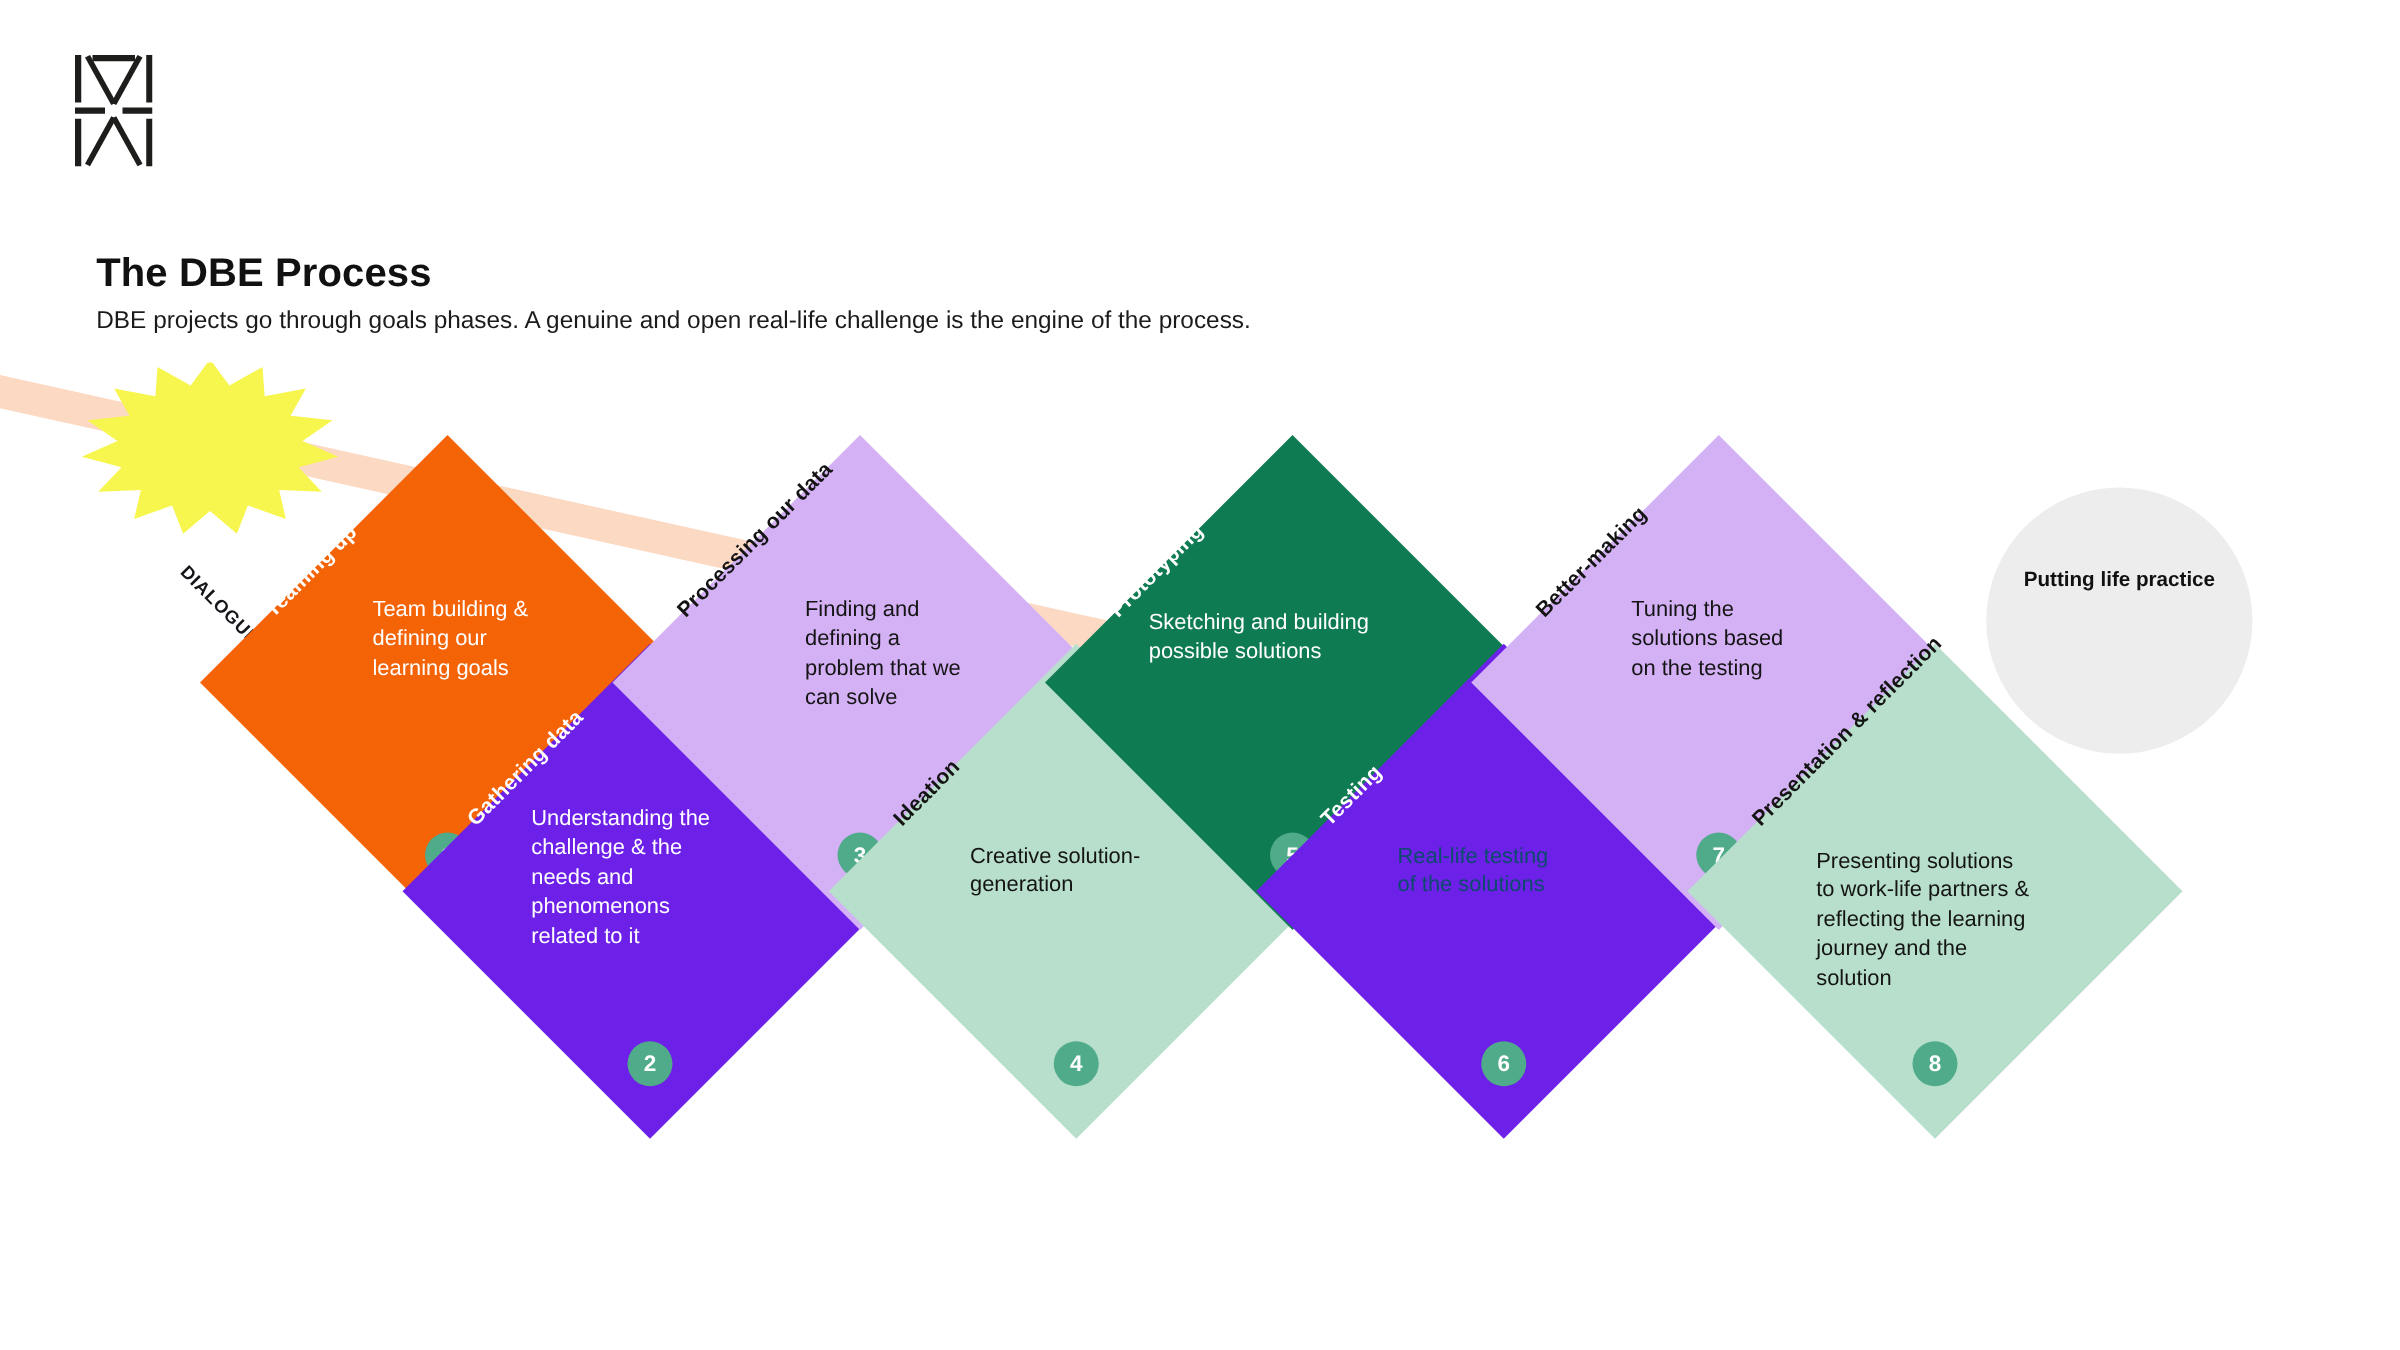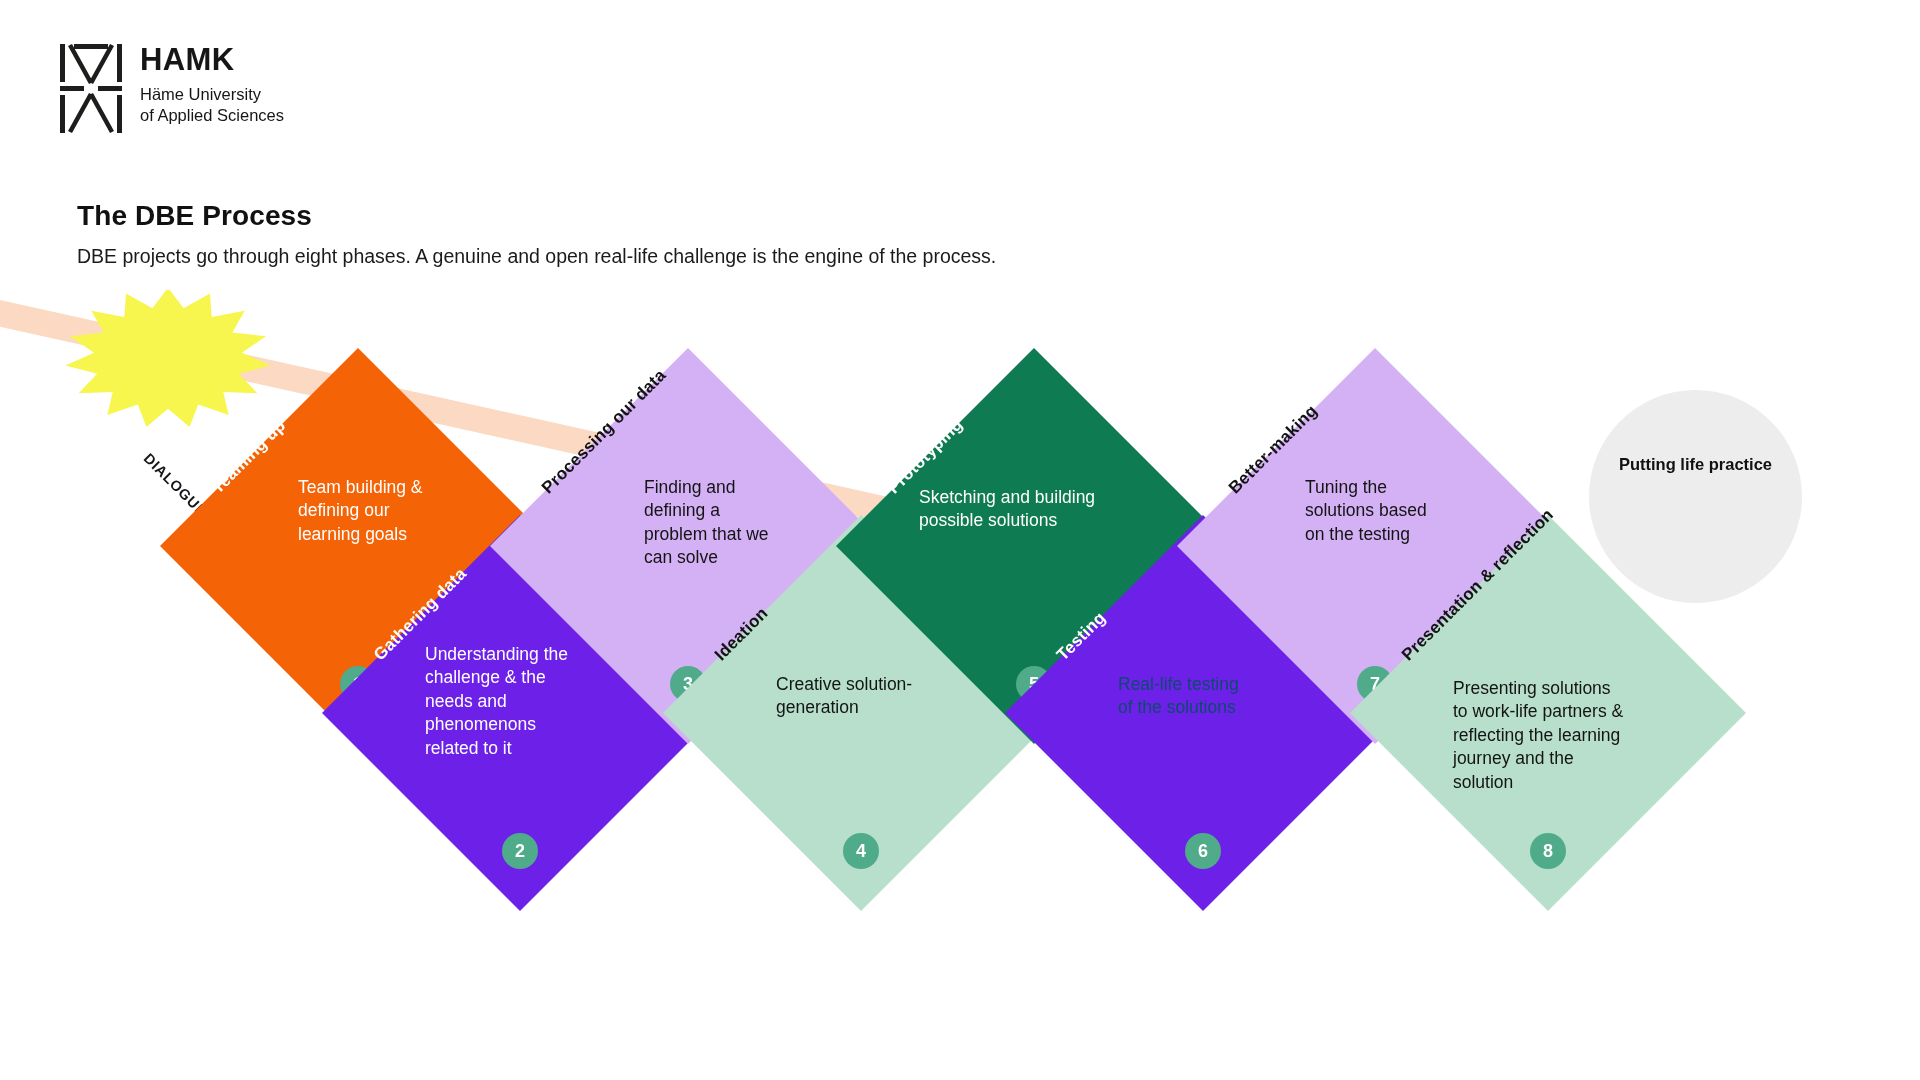--- a/index.html
+++ b/index.html
@@ -8,21 +8,21 @@
     font-family:"Liberation Sans","DejaVu Sans",sans-serif;
     color:#1a1a1a;overflow:hidden;position:relative;
   }
   
   #logo-block{position:absolute;left:60px;top:42px;display:flex;align-items:flex-start;gap:18px;}
   #logo-mark{width:62px;height:92px;flex:none;}
   #logo-words{padding-top:2px;}
   #logo-name{font-size:31px;font-weight:700;letter-spacing:.4px;color:#161616;line-height:1;}
   #logo-sub{font-size:16.5px;font-weight:400;color:#161616;line-height:1.28;margin-top:9px;}
 
-  #page-title{position:absolute;left:77px;top:200px;font-size:28px;font-weight:700;color:#111;letter-spacing:.1px;}
+  #page-title{position:absolute;left:77px;top:200px;font-size:32px;font-weight:700;color:#111;letter-spacing:.1px;}
   #page-sub{position:absolute;left:77px;top:245px;font-size:19.5px;font-weight:400;color:#1b1b1b;}
 
   
   #diagram{position:absolute;left:0;top:300px;width:1920px;height:700px;}
   .ribbon-label{
     position:absolute;transform-origin:0 0;white-space:nowrap;
     font-size:14.5px;font-weight:700;letter-spacing:.75px;color:#15151a;
   }
 
   
@@ -70,29 +70,24 @@
       <polygon points="8,4 12,2 33,40 29,42"></polygon>
       <polygon points="54,4 50,2 29,40 33,42"></polygon>
       <rect x="0" y="44" width="24" height="5"></rect>
       <rect x="38" y="44" width="24" height="5"></rect>
       <rect x="0" y="53" width="5" height="38"></rect>
       <rect x="57" y="53" width="5" height="38"></rect>
       <polygon points="8,89 12,91 33,53 29,51"></polygon>
       <polygon points="54,89 50,91 29,53 33,51"></polygon>
     </g>
   </svg>
-  <div id="logo-words">
-    <div id="logo-name">HAMK</div>
-    <div id="logo-sub" style="white-space:pre-line">Häme University
-of Applied Sciences</div>
-  </div>
 </div>
 
 <div id="page-title">The DBE Process</div>
-<div id="page-sub">DBE projects go through eight phases. A genuine and open real-life challenge is the engine of the process.</div>
+<div id="page-sub">DBE projects go through goals phases. A genuine and open real-life challenge is the engine of the process.</div>
 
 <div id="diagram">
 
   <div id="ribbon-band" style="width: 1430px; height: 26px; background: rgb(251, 217, 194); left: 150px; top: 130px; transform: rotate(12.5deg); transform-origin: 0px 0px;"></div>
   <div class="ribbon-label" id="ribbon-text" style="left: 152px; top: 150px; transform: rotate(45deg);">DIALOGUE-BASED TEAM WORK</div>
 
   <div id="diamond-layer">
       <div class="diamond" style="width: 280.014px; height: 280.014px; left: 217.993px; top: 105.993px; background: rgb(244, 99, 6);"></div>
       <div class="d-body" style="color: rgb(255, 255, 255); left: 298px; top: 176px; width: 210px;">Team building &amp;
 defining our

